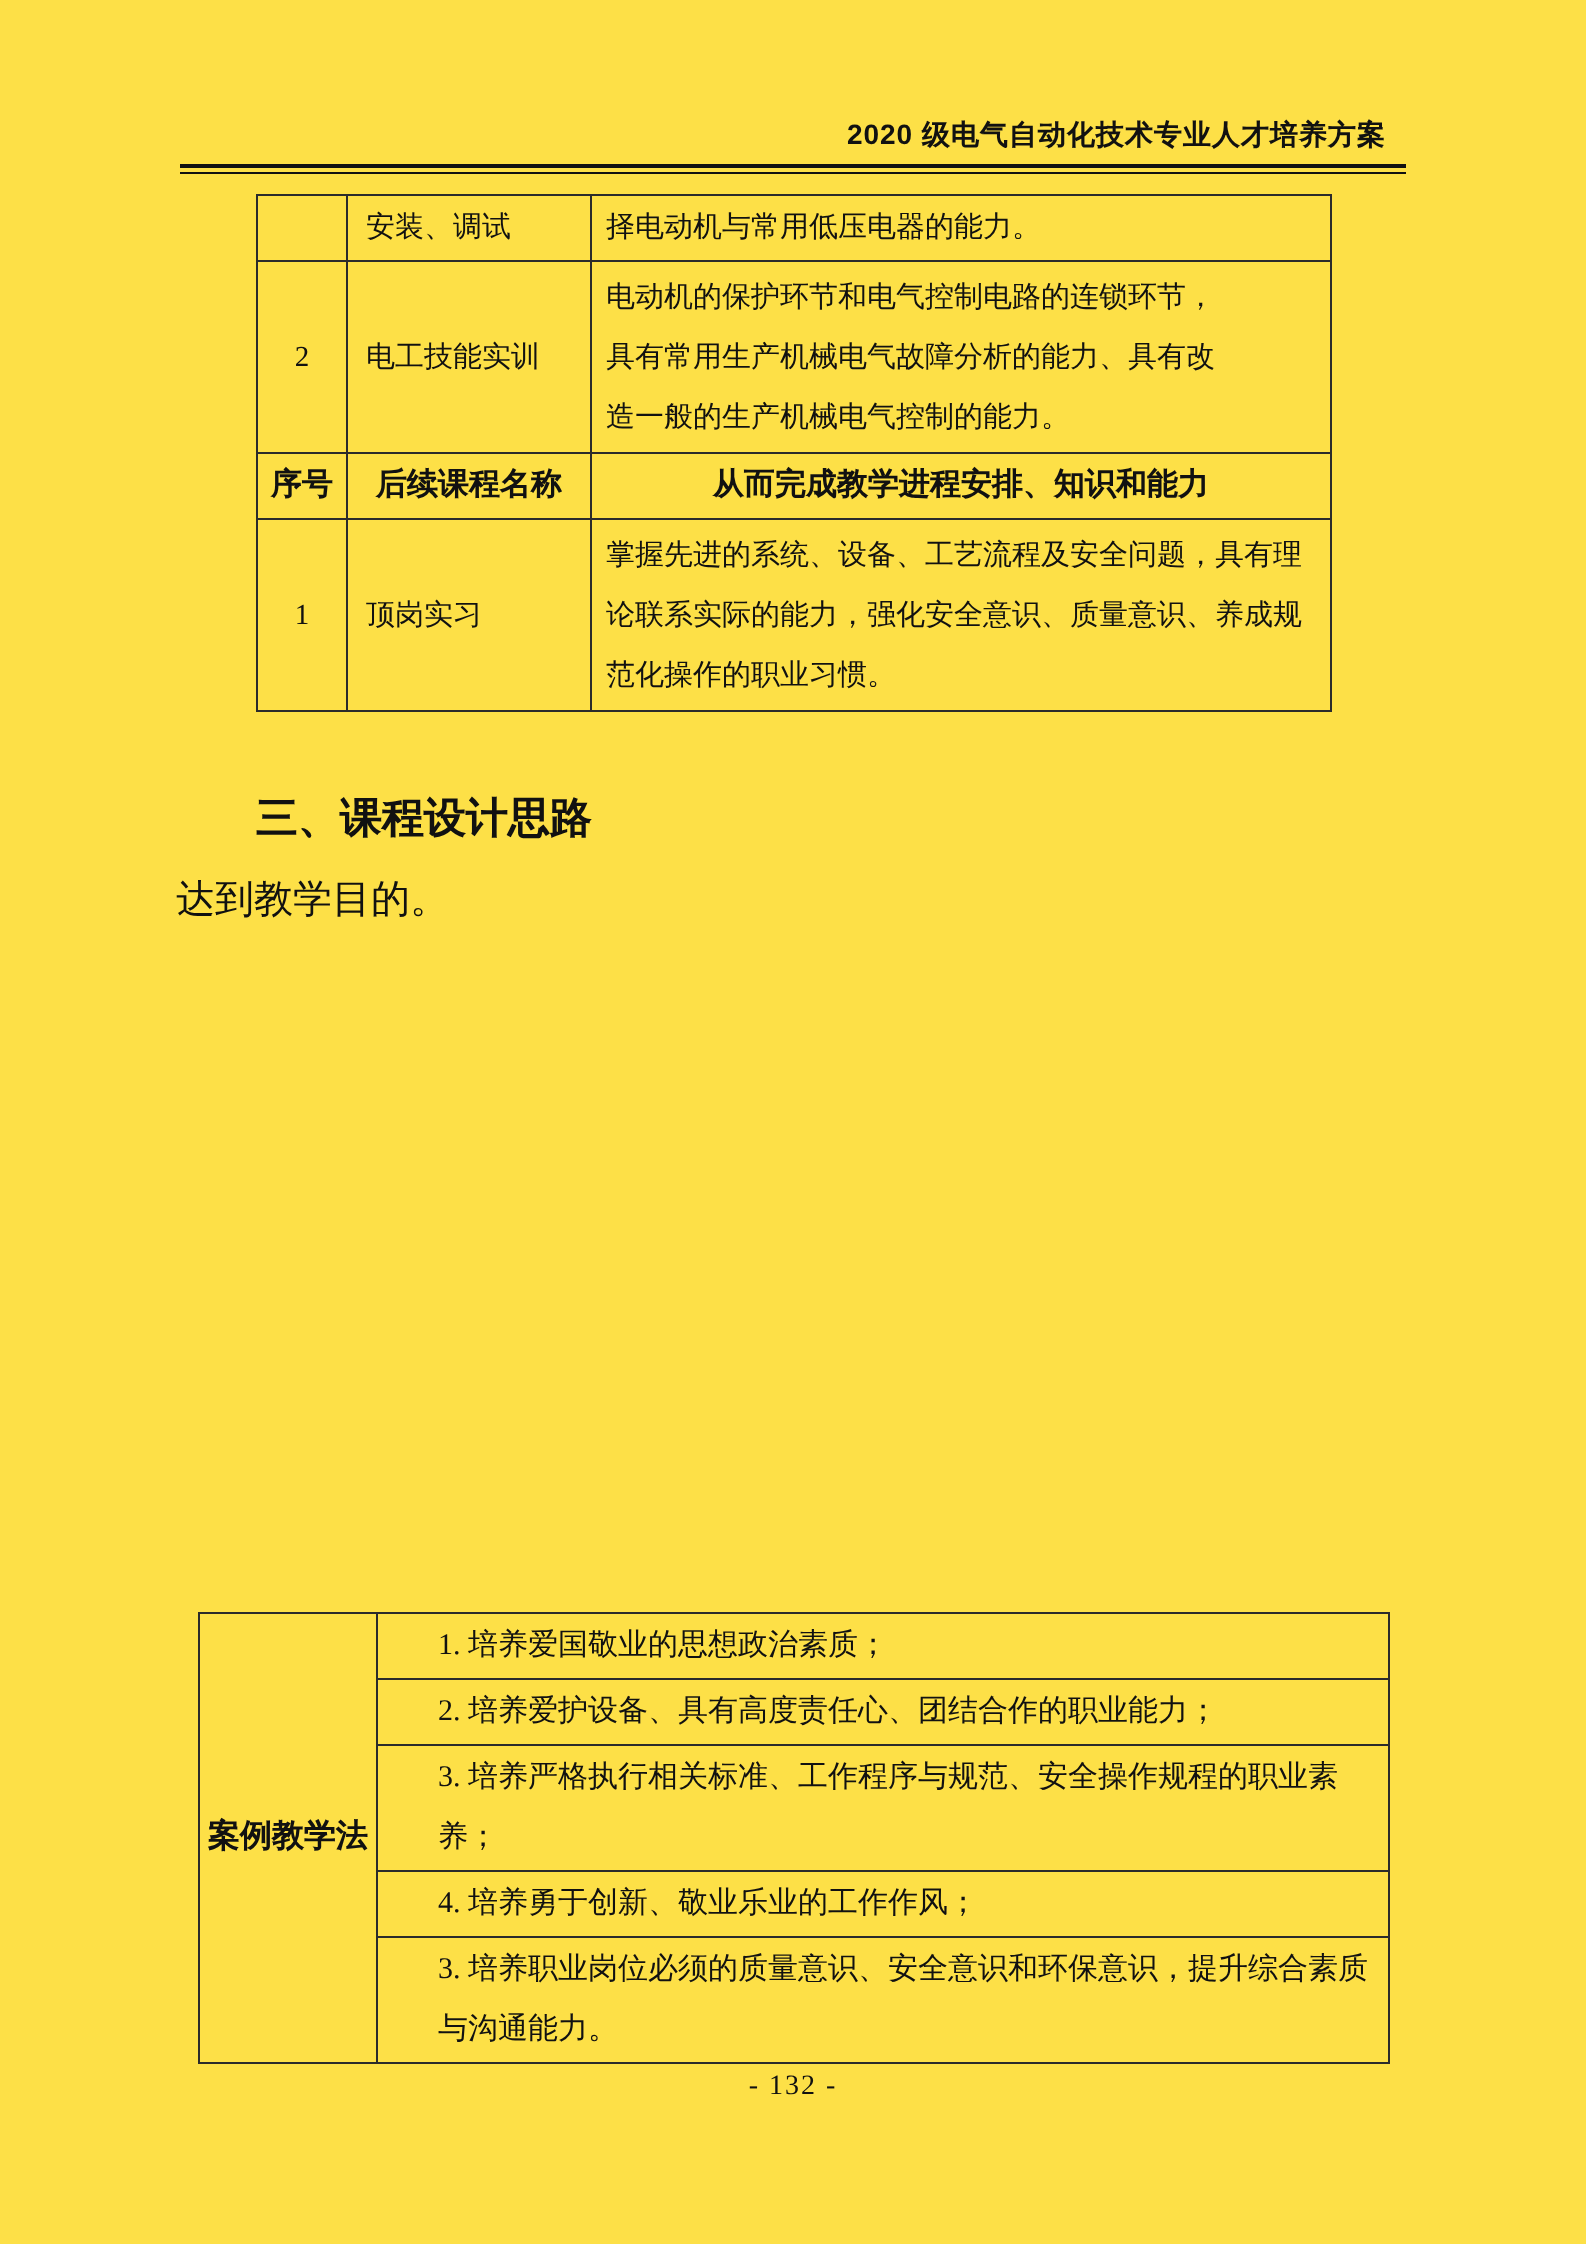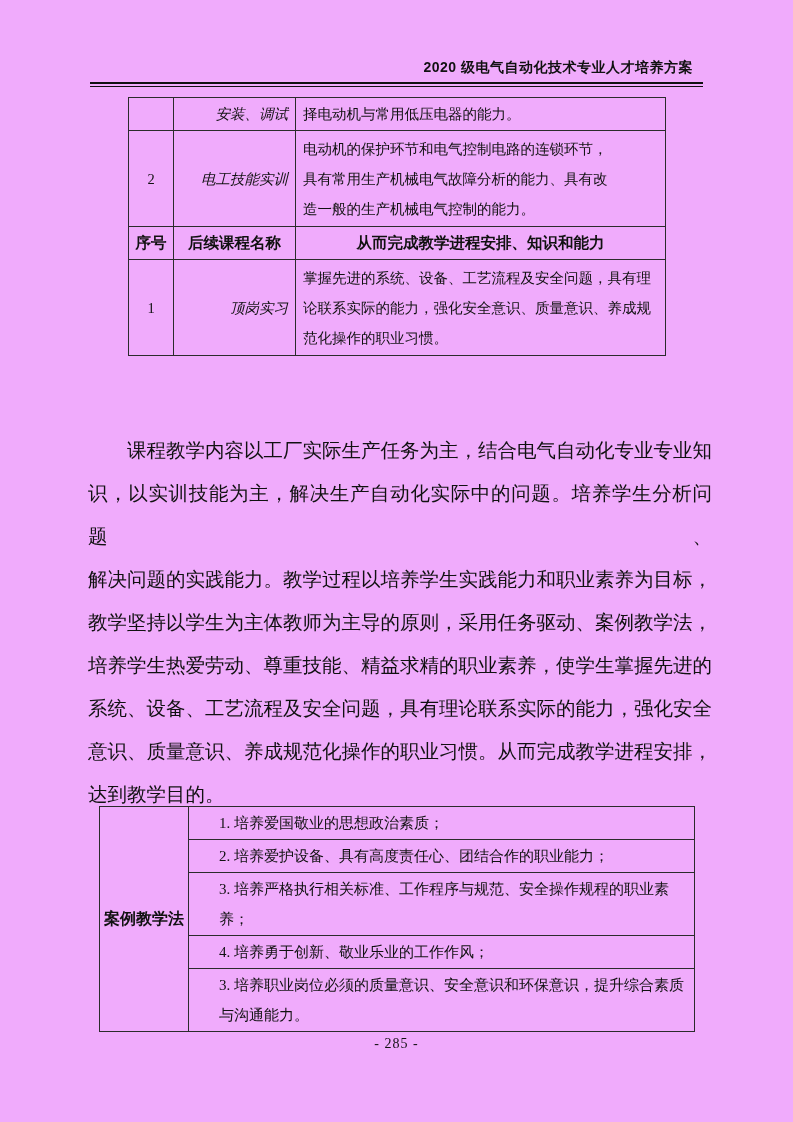--- a/index.html
+++ b/index.html
@@ -1,19 +1,19 @@
 <!DOCTYPE html>
 <html><head>
 <meta charset="utf-8">
 <style>
   html,body { margin:0; padding:0; background:#ffffff; }
   .page {
     position:relative;
     width:793px; height:1122px;
-    background:#f0abfc;
+    background:#fde047;
     color:#111;
     font-family:"Liberation Serif","DejaVu Serif",serif;
     overflow:hidden;
   }
 
   
   .run-header {
     position:absolute; top:59px; right:100px;
     font-family:"Liberation Sans","DejaVu Sans",sans-serif;
     font-weight:bold; font-size:14px; color:#111;
@@ -31,21 +31,21 @@
     position:absolute; left:128px; top:97px; width:537px;
     border-collapse:collapse; table-layout:fixed;
     font-size:14.5px; line-height:30px; color:#111;
   }
   table.t1 td {
     border:1px solid #2b2b2b;
     vertical-align:middle;
     padding:1px 7px;
   }
   table.t1 .c-no   { text-align:center; padding:1px 2px; }
-  table.t1 .c-name { text-align:right; padding-left:9px;font-style:italic; }
+  table.t1 .c-name { text-align:left; padding-left:9px; }
   table.t1 .c-desc { white-space:pre-line; }
   table.t1 tr.hdr td {
     font-family:"Liberation Sans","DejaVu Sans",sans-serif;
     font-weight:bold; text-align:center; font-size:15.5px;
     padding:1px 6px;
   }
 
   
   .sec-heading {
     position:absolute; left:128px;
@@ -128,29 +128,23 @@
       <tr style="height:96px">
         <td class="c-no">1</td>
         <td class="c-name">顶岗实习</td>
         <td class="c-desc">掌握先进的系统、设备、工艺流程及安全问题，具有理
 论联系实际的能力，强化安全意识、质量意识、养成规
 范化操作的职业习惯。</td>
       </tr>
     </tbody>
   </table>
 
+  <div class="sec-heading h3">三、课程设计思路</div>
 
   <div class="para">
-    <div class="flow">课程教学内容以工厂实际生产任务为主，结合电气自动化专业专业知
-识，以实训技能为主，解决生产自动化实际中的问题。培养学生分析问题、
-解决问题的实践能力。教学过程以培养学生实践能力和职业素养为目标，
-教学坚持以学生为主体教师为主导的原则，采用任务驱动、案例教学法，
-培养学生热爱劳动、尊重技能、精益求精的职业素养，使学生掌握先进的
-系统、设备、工艺流程及安全问题，具有理论联系实际的能力，强化安全
-意识、质量意识、养成规范化操作的职业习惯。从而完成教学进程安排，</div>
     <div class="tail">达到教学目的。</div>
   </div>
 
 
   <table class="t2">
     <colgroup>
         <col style="width:89px">
         <col>
       </colgroup>
     <tbody>
@@ -167,15 +161,15 @@
       <tr style="height:30px">
         <td class="item">4. 培养勇于创新、敬业乐业的工作作风；</td>
       </tr>
       <tr style="height:62px">
         <td class="item">3. 培养职业岗位必须的质量意识、安全意识和环保意识，提升综合素质
 与沟通能力。</td>
       </tr>
     </tbody>
   </table>
 
-  <div class="footer">- 285 -</div>
+  <div class="footer">- 132 -</div>
 
 </div>
 
 </body></html>

